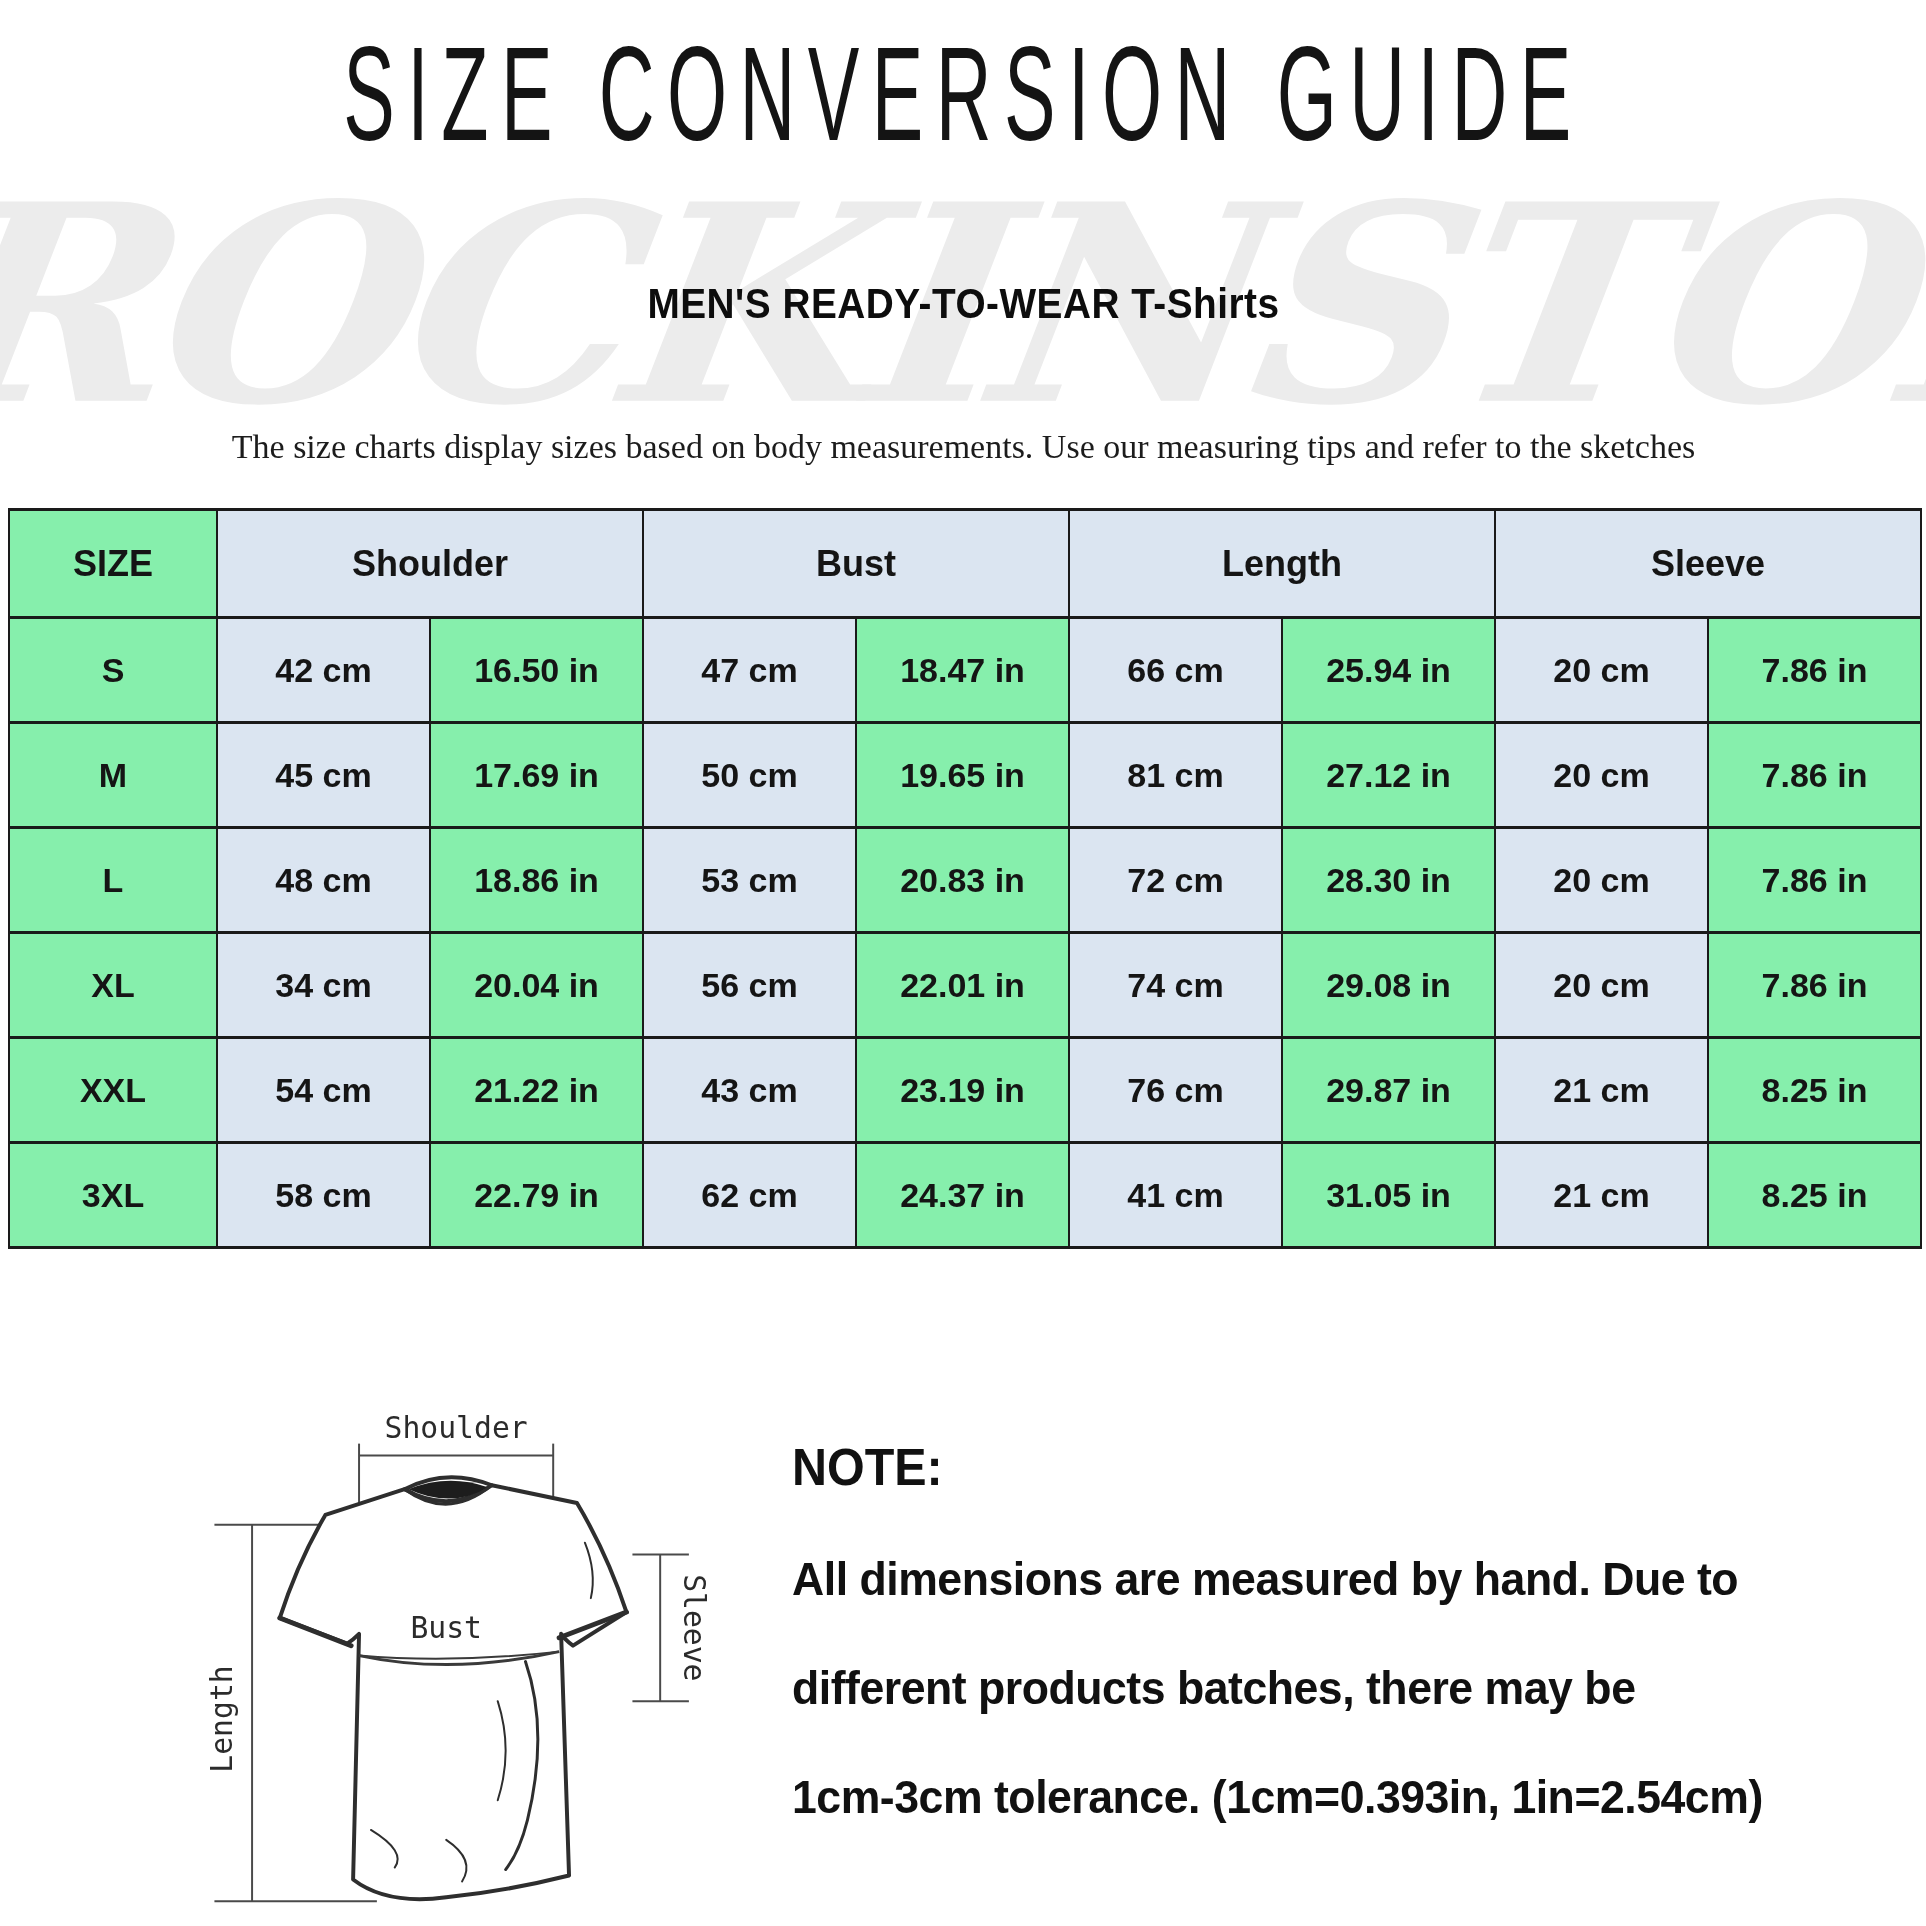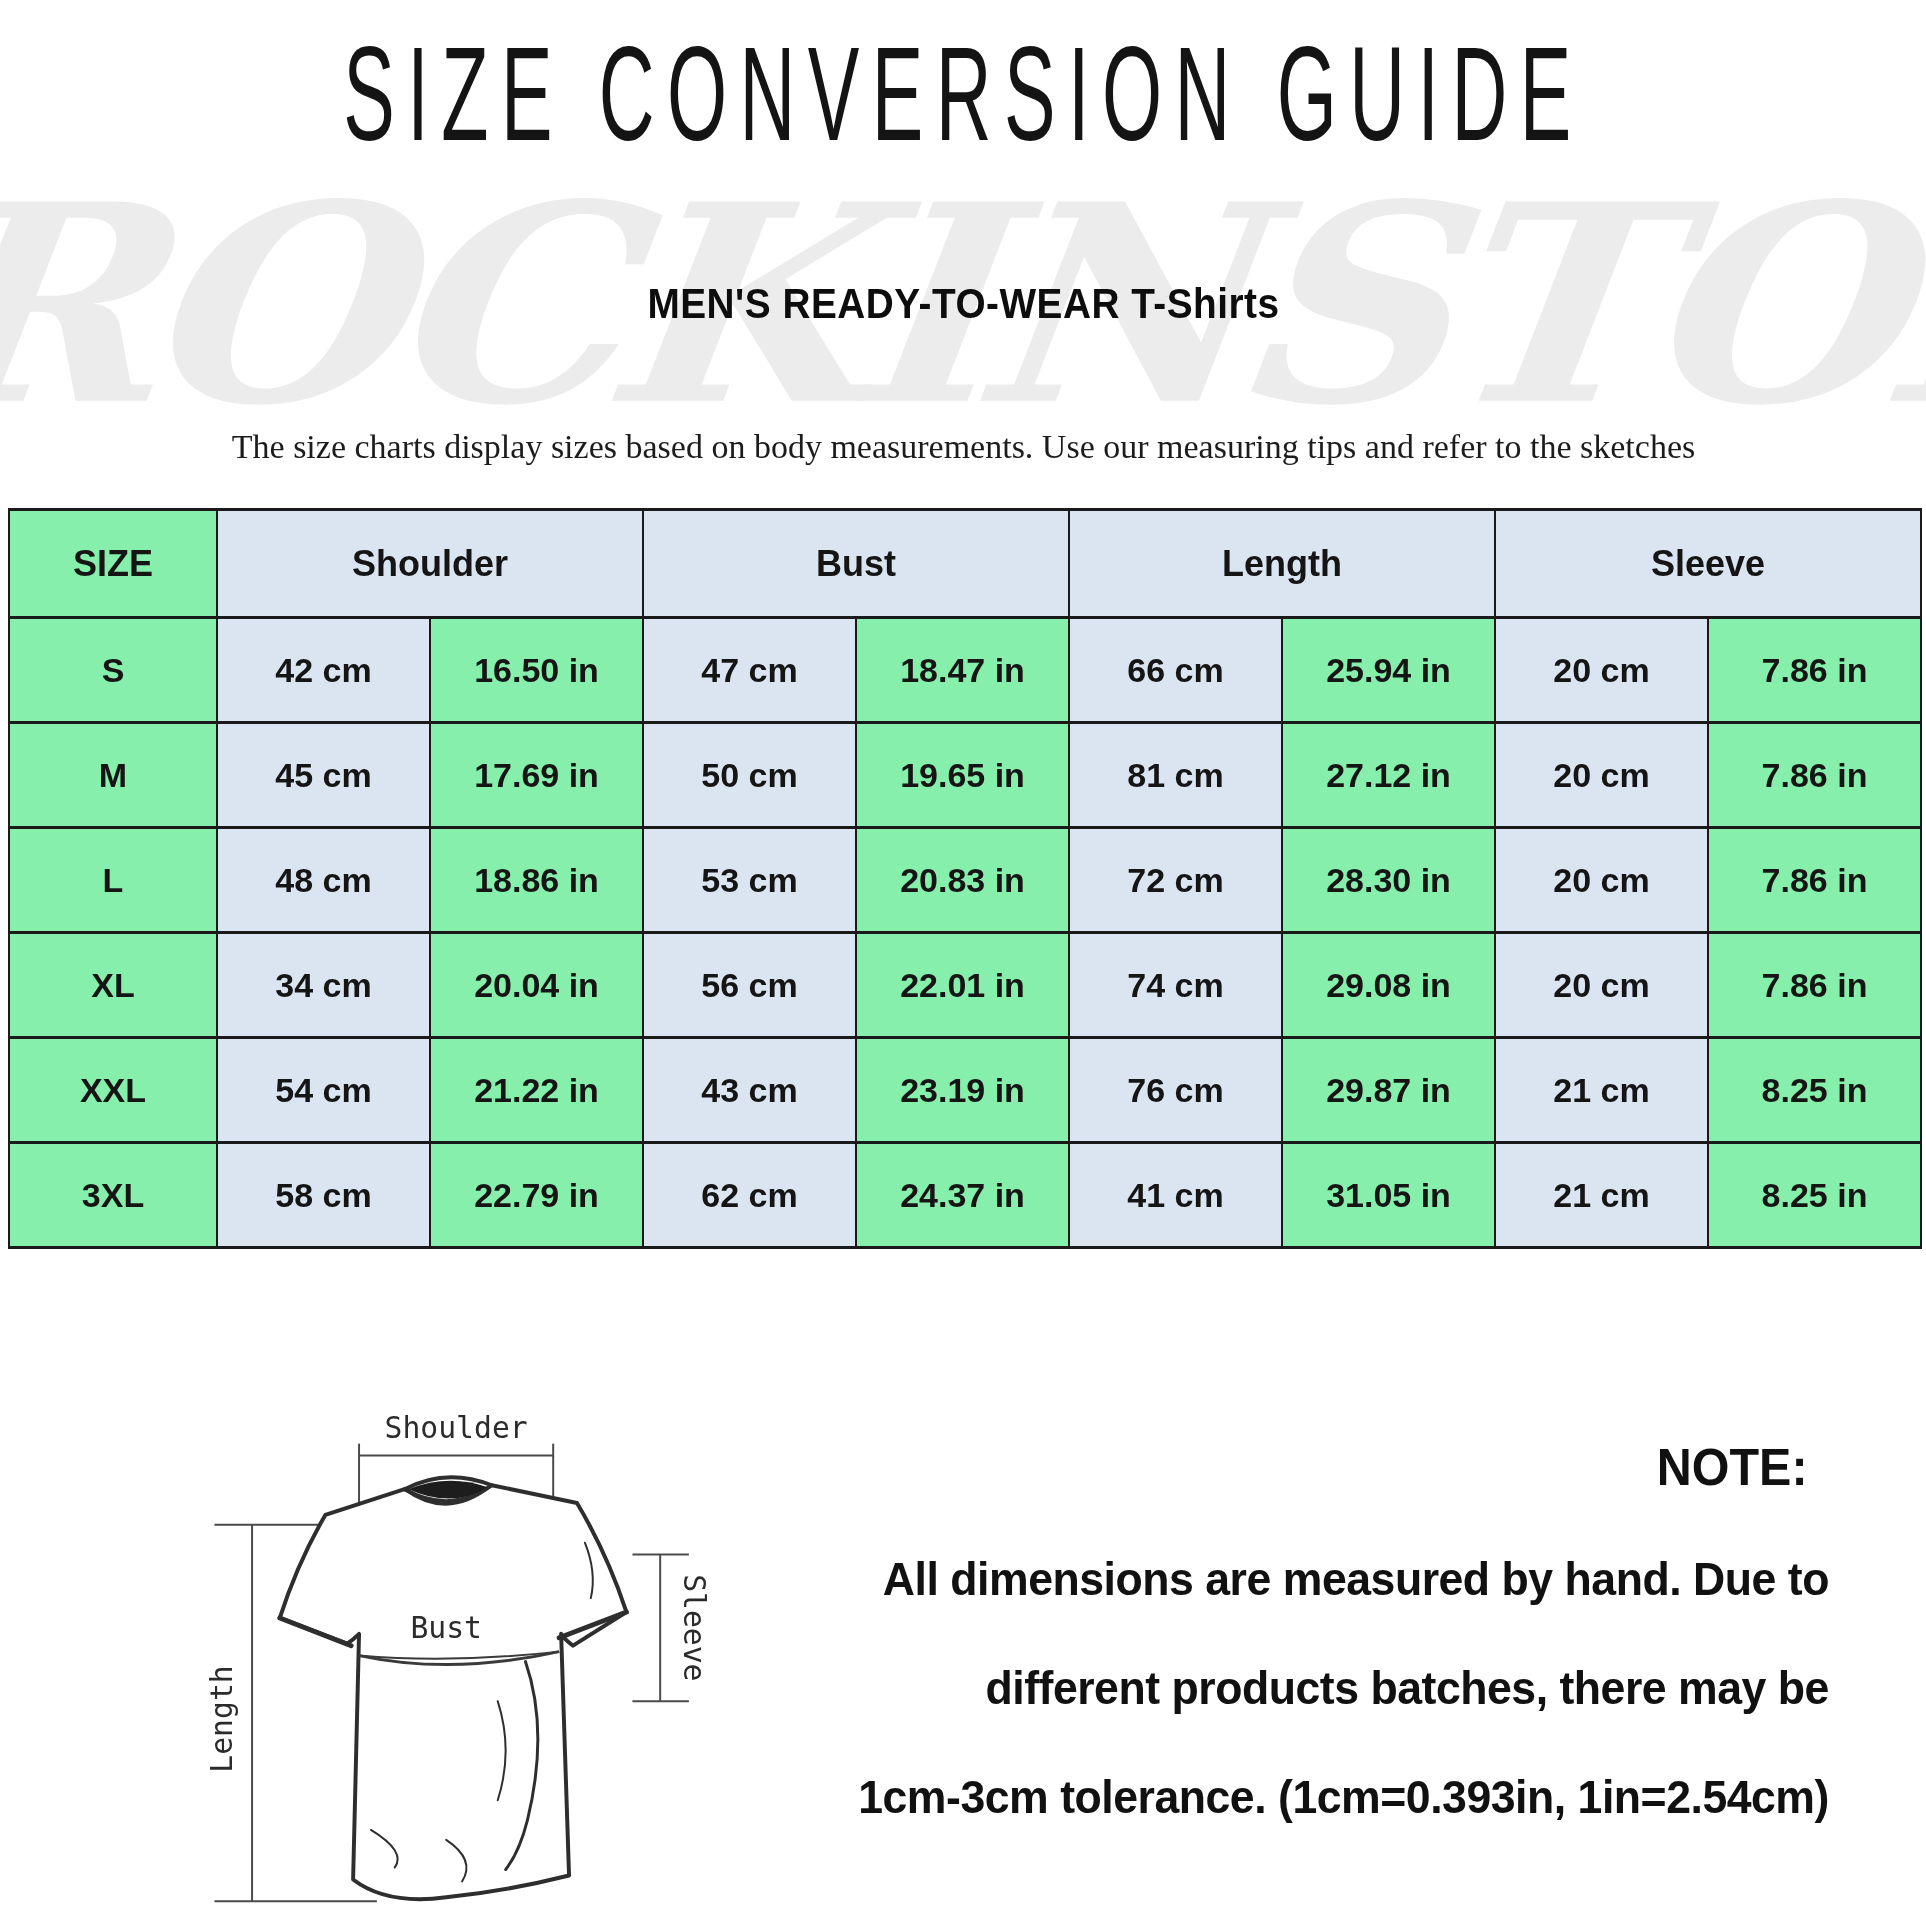--- a/index.html
+++ b/index.html
@@ -45,21 +45,21 @@
     border-left:2px solid #1a1a1a;border-right:2px solid #1a1a1a;
     border-top:3px solid #1a1a1a;border-bottom:3px solid #1a1a1a;
     text-align:center;vertical-align:middle;
     font-size:34px;font-weight:700;color:#151515;
   }
   table.sizes tr.hdr td{font-size:36px;}
   .blue{background:#dbe5f1;}
   .r-hdr{height:108px;} .r-unit{height:107px;} .r-data{height:105px;}
 
   
-  .note{position:absolute;left:792px;top:1438px;width:1069px;z-index:2;text-align:right;}
+  .note{position:absolute;left:792px;top:1438px;width:1069px;z-index:2;}
   .note .nh{font-size:51px;font-weight:700;letter-spacing:0px;transform:scaleX(0.95);transform-origin:0 0;}
   .note .nl{font-size:46px;font-weight:700;letter-spacing:-0.5px;margin-top:55px;
             transform:scaleX(0.97);transform-origin:0 0;white-space:nowrap;}
 
   
   .diagram{position:absolute;left:149px;top:1404px;width:639px;height:523px;z-index:2;}
   .diagram text{font-family:"DejaVu Sans Mono", monospace;font-size:30px;fill:#2b2b2b;}
 </style>
 </head>
 <body>

